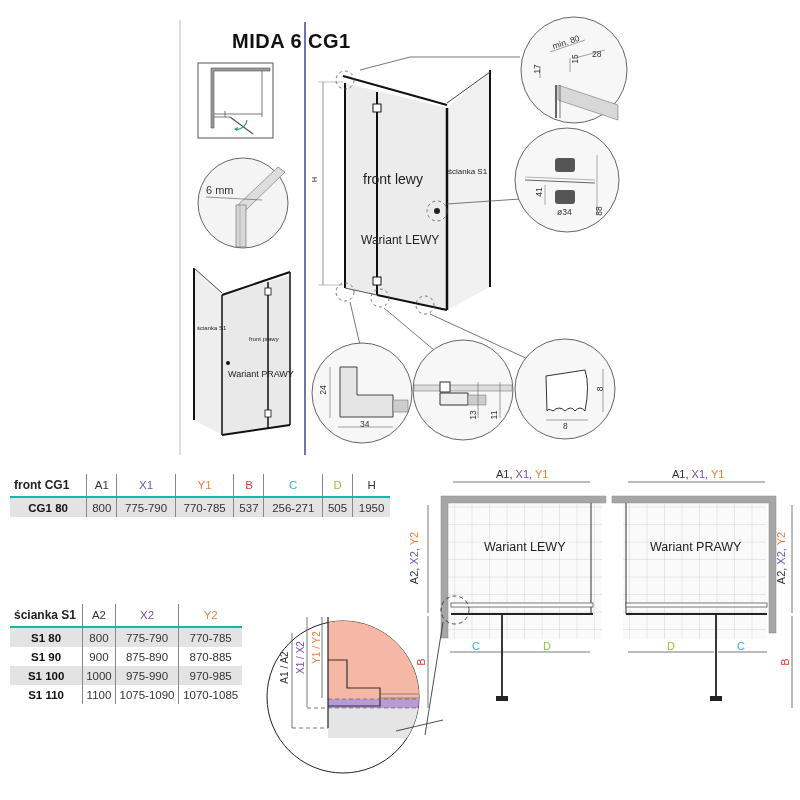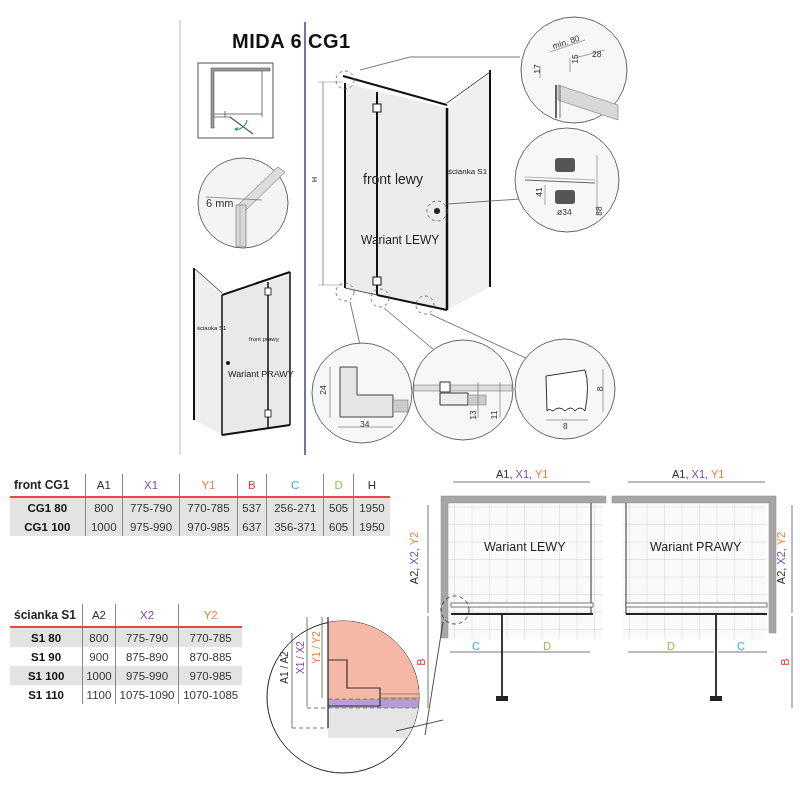--- a/index.html
+++ b/index.html
@@ -1,20 +1,20 @@
 <!DOCTYPE html>
 <html><head>
 <meta charset="utf-8">
 <style>
   html,body{margin:0;padding:0;background:#fff;}
   body{width:800px;height:800px;position:relative;overflow:hidden;font-family:"Liberation Sans",sans-serif;color:#222;}
   svg{position:absolute;left:0;top:0;}
   .title{position:absolute;left:188px;top:30px;font-size:20px;font-weight:bold;color:#111;letter-spacing:0.5px;margin-left:44px;}
   table.spec{position:absolute;border-collapse:collapse;font-size:11.5px;font-family:"Liberation Sans",sans-serif;}
-  table.spec th{font-weight:normal;font-size:11.5px;padding:0 2px;height:22px;border-bottom:2px solid #ef4444;text-align:center;}
+  table.spec th{font-weight:normal;font-size:11.5px;padding:0 2px;height:22px;border-bottom:2px solid #14b8a6;text-align:center;}
   table.spec th.first{font-weight:bold;font-size:12px;text-align:left;padding-left:4px;}
   table.spec td{height:19px;text-align:center;padding:0 2px;border-left:1px solid #888;color:#333;}
   table.spec td.rowlabel{font-weight:bold;border-left:none;color:#111;}
   table.spec th + th{border-left:1px solid #888;}
   table.spec tr.shaded td{background:#e3e3e3;}
   .lbl{position:absolute;font-size:9px;color:#222;white-space:nowrap;}
   .dim{position:absolute;font-size:8.5px;color:#333;white-space:nowrap;}
   .plan-title{position:absolute;font-size:12.5px;color:#222;white-space:nowrap;}
   .axis-lbl{position:absolute;font-size:11px;white-space:nowrap;}
 </style>
@@ -201,21 +201,21 @@
     <line x1="307" y1="617" x2="307" y2="707" stroke="#555" stroke-width="0.8"></line>
     <line x1="322" y1="617" x2="322" y2="698" stroke="#555" stroke-width="0.8"></line>
     <line x1="292" y1="728" x2="328" y2="728" stroke="#555" stroke-dasharray="4,3" stroke-width="0.8"></line>
     <line x1="307" y1="708" x2="328" y2="708" stroke="#555" stroke-dasharray="4,3" stroke-width="0.8"></line>
     <line x1="396" y1="731" x2="443" y2="720" stroke="#222" stroke-width="0.8"></line>
   </g>
 </svg>
 
 <div class="title">MIDA 6 CG1</div>
 
-<div class="dim" style="left:206px;top:197px;font-size:11px;">6 mm</div>
+<div class="dim" style="left:206px;top:184px;font-size:11px;">6 mm</div>
 
 <div class="lbl" style="left:197px;top:325px;font-size:6px;">ścianka S1</div>
 <div class="lbl" style="left:249px;top:336px;font-size:6px;">front prawy</div>
 <div class="lbl" style="left:228px;top:369px;font-size:9px;">Wariant PRAWY</div>
 
 <div class="lbl" style="left:363px;top:171px;font-size:14px;">front lewy</div>
 <div class="lbl" style="left:448px;top:167px;font-size:8px;">ścianka S1</div>
 <div class="lbl" style="left:361px;top:233px;font-size:12px;">Wariant LEWY</div>
 <div class="lbl" style="left:312px;top:176px;font-size:7px;transform:rotate(-90deg);">H</div>
 
@@ -254,30 +254,20 @@
     <tr class="shaded">
       <td class="rowlabel">CG1 80</td>
       <td>800</td>
       <td>775-790</td>
       <td>770-785</td>
       <td>537</td>
       <td>256-271</td>
       <td>505</td>
       <td>1950</td>
     </tr>
-    <tr class="shaded">
-      <td class="rowlabel">CG1 100</td>
-      <td>1000</td>
-      <td>975-990</td>
-      <td>970-985</td>
-      <td>637</td>
-      <td>356-371</td>
-      <td>605</td>
-      <td>1950</td>
-    </tr>
   </tbody>
 </table>
 
 <table class="spec" style="left:10px;top:604px;width:232px;">
   <thead>
     <tr>
       <th class="first">ścianka S1</th>
       <th style="color:#333">A2</th>
       <th style="color:#7a4fb0">X2</th>
       <th style="color:#f07f3c">Y2</th>

